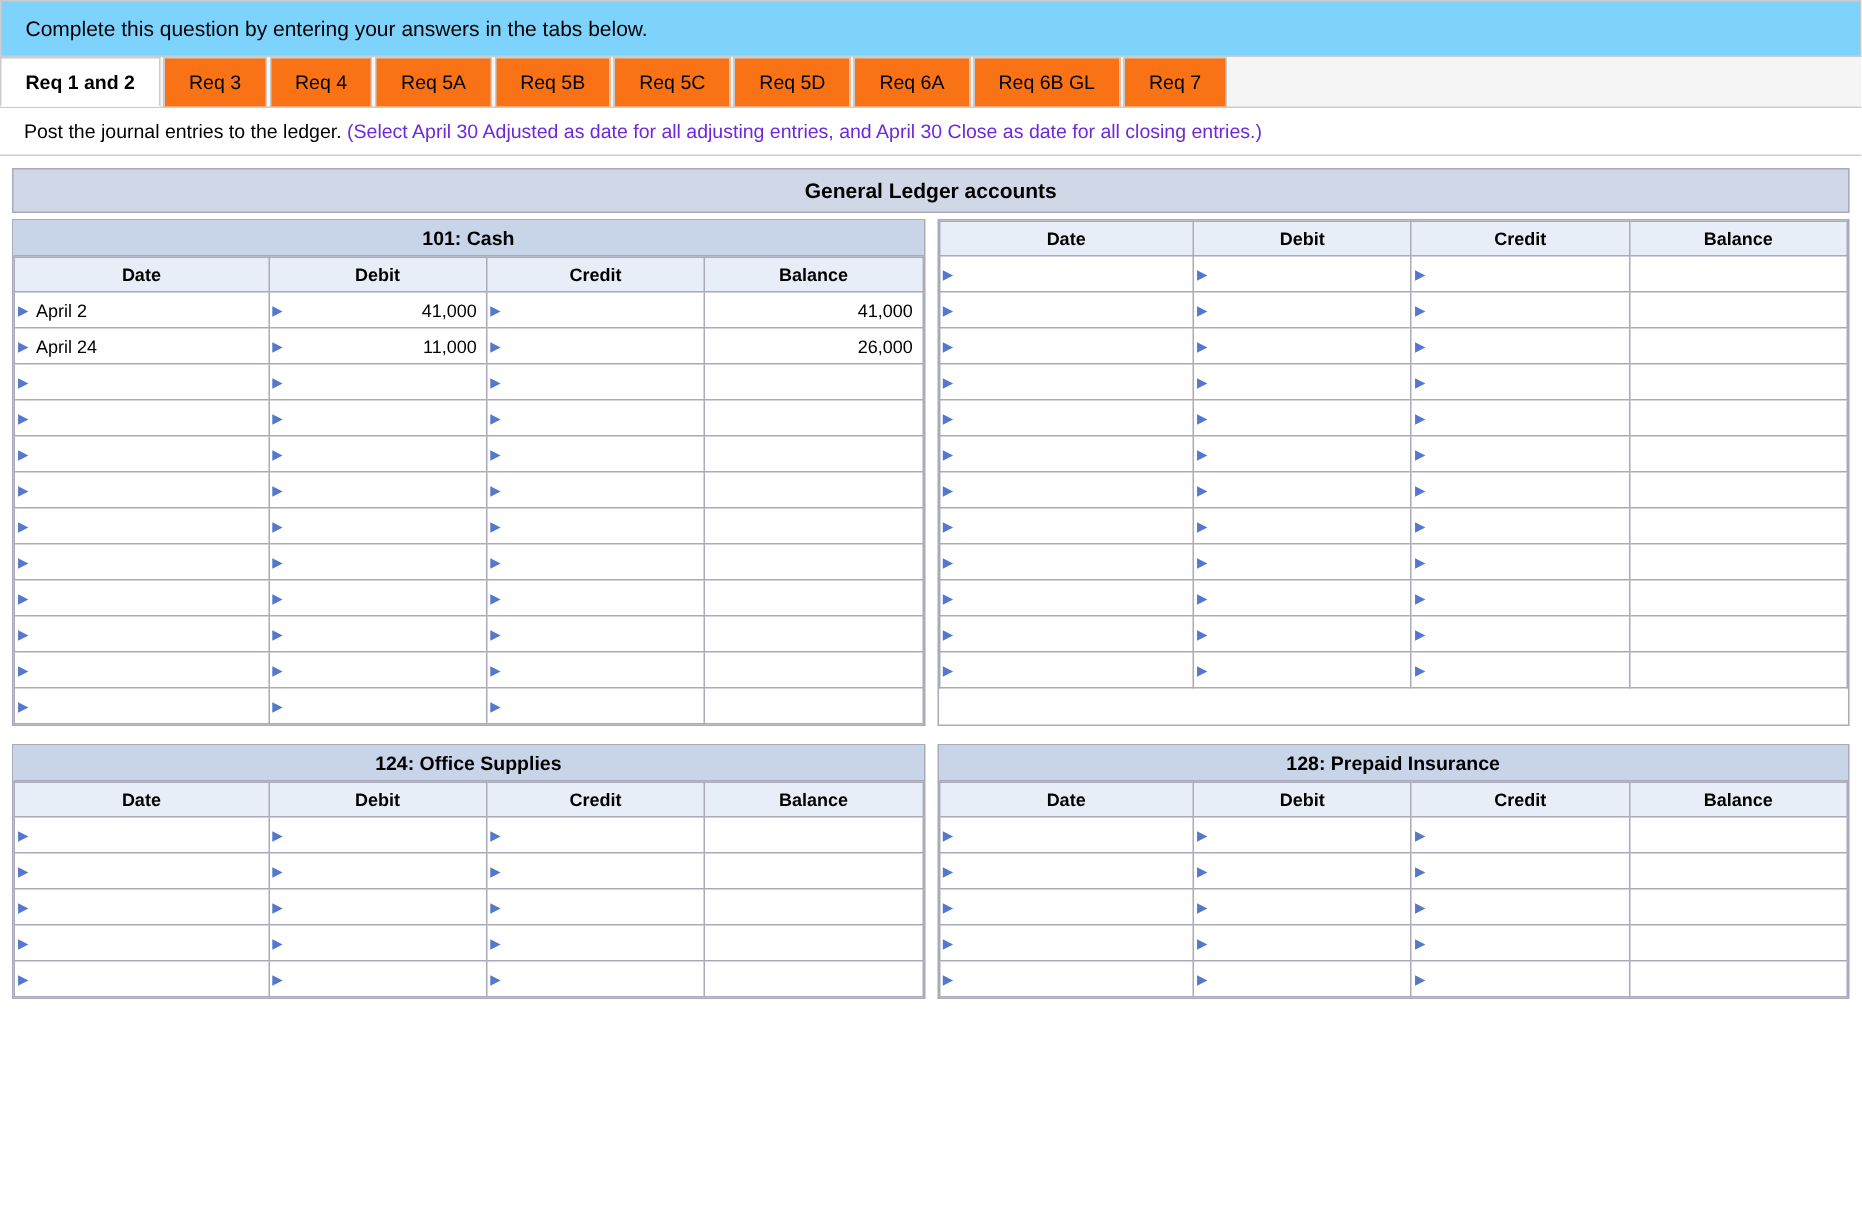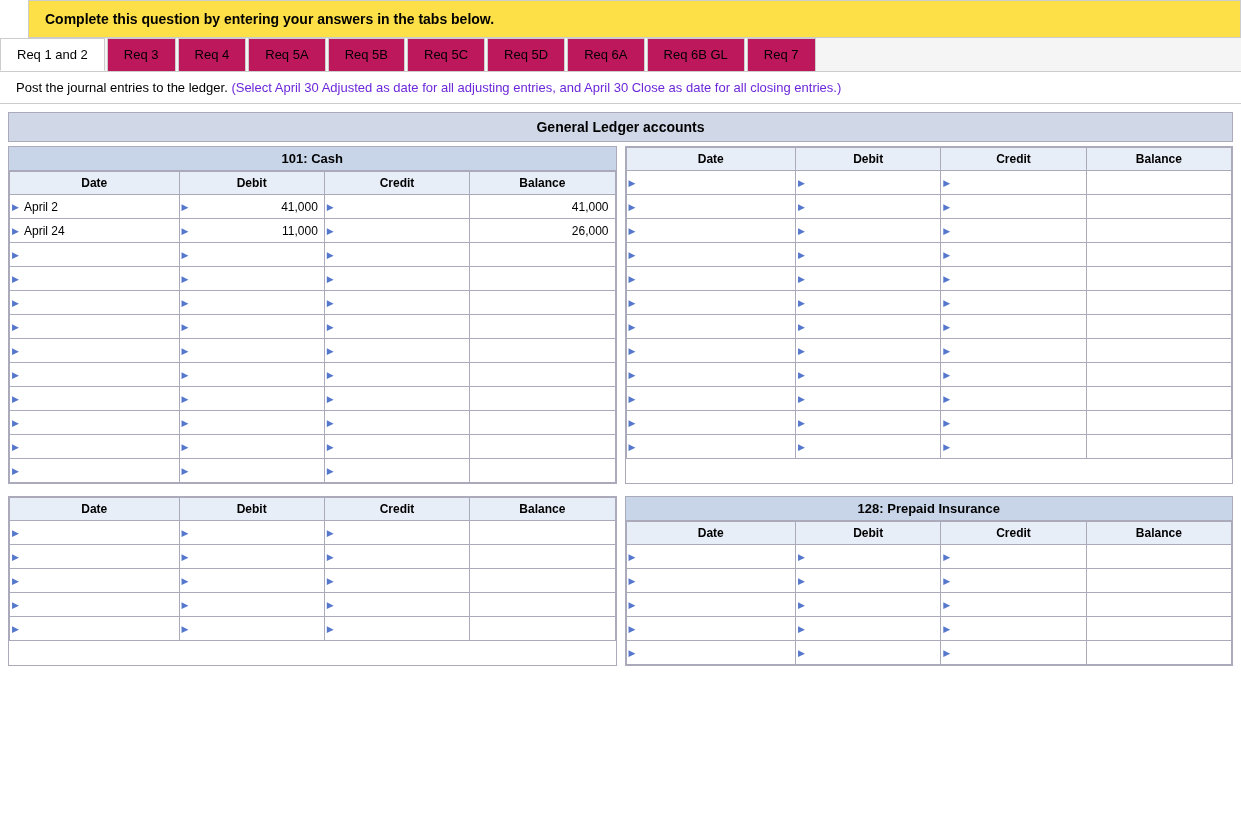--- a/index.html
+++ b/index.html
@@ -4,49 +4,48 @@
   <style>
     * { box-sizing: border-box; margin: 0; padding: 0; }
     body {
       font-family: Arial, sans-serif;
       font-size: 13px;
       background: #fff;
       width: 1241px;
     }
 
     .header-bar {
-      background: #fde047;
+      background: #7dd3fc;
       padding: 10px 16px;
-      font-weight: bold;
+      font-weight: normal;
       font-size: 14px;
       border: 1px solid #ccc;
-      margin-left: 28px;
     }
 
     .tabs-row {
       display: flex;
       border-bottom: 1px solid #ccc;
       background: #f5f5f5;
     }
 
     .tab {
       padding: 8px 16px;
       border: 1px solid #ccc;
       border-bottom: none;
       cursor: pointer;
-      background: #be185d;
+      background: #f97316;
       margin-right: 2px;
       font-size: 13px;
       white-space: nowrap;
     }
 
     .tab.active {
       background: #fff;
       border-bottom: 1px solid #fff;
-      font-weight: normal;
+      font-weight: bold;
     }
 
     .instruction-bar {
       padding: 8px 16px;
       font-size: 13px;
       border-bottom: 1px solid #ccc;
       background: #fff;
     }
 
     .instruction-bar .highlight {
@@ -352,20 +351,21 @@
           </tbody>
       </table>
     </div>
   </div>
 
   <div class="bottom-spacer"></div>
 
   <div class="ledger-grid">
 
     <div class="account-table">
+      <div class="account-title">124: Office Supplies</div>
       <table>
         <thead>
           <tr>
             <th>Date</th>
             <th>Debit</th>
             <th>Credit</th>
             <th>Balance</th>
           </tr>
         </thead>
         <tbody id="tbody-124">

